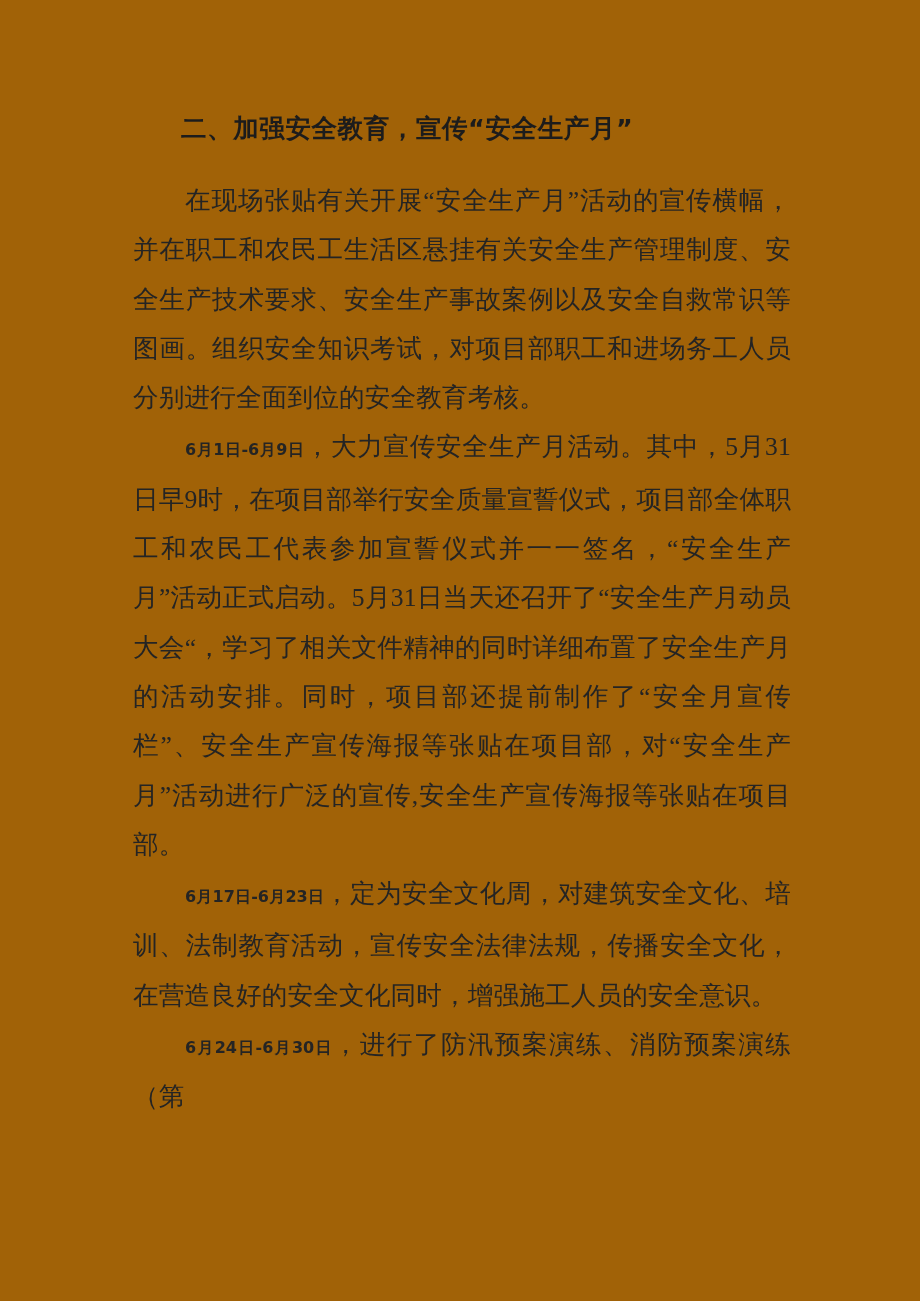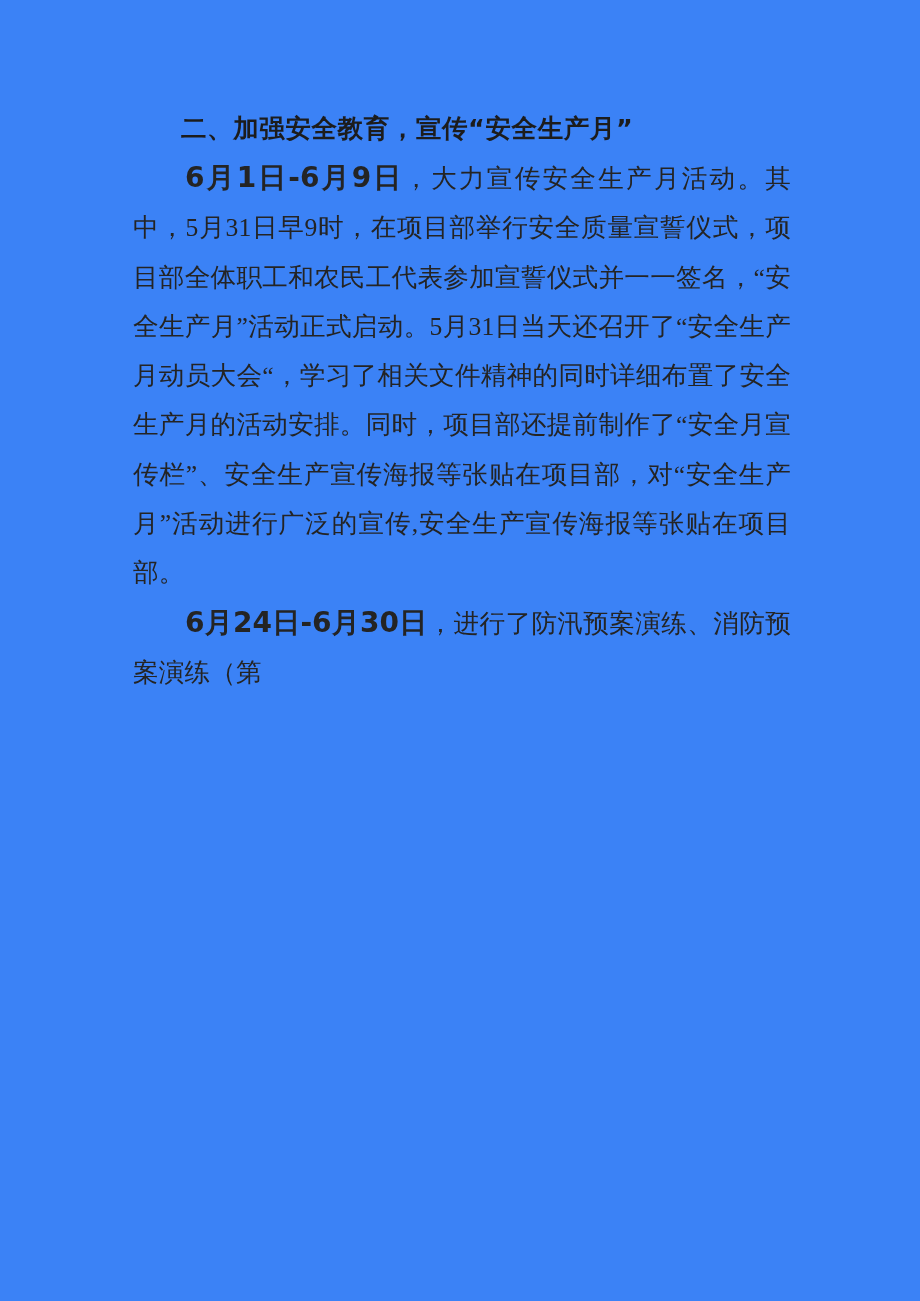--- a/index.html
+++ b/index.html
@@ -11,21 +11,21 @@
     width: 920px;
     height: 1301px;
     overflow: hidden;
     font-family: "Liberation Serif", "DejaVu Serif", serif;
   }
 
   .page {
     position: relative;
     width: 920px;
     height: 1301px;
-    background: #3b82f6;
+    background: #a16207;
     box-sizing: border-box;
     padding: 0;
   }
 
   .content {
     position: absolute;
     left: 133px;
     top: 0;
     width: 658px;
   }
@@ -69,41 +69,43 @@
   }
 
   .para.first-para {
     margin-top: 23px;
   }
 
   
   .date-lead {
     font-family: "DejaVu Sans", "Liberation Sans", sans-serif;
     font-weight: bold;
-    font-size: 28px;
+    font-size: 16px;
     letter-spacing: 0px;
   }
 
   
   .para, .doc-heading {
     text-rendering: optimizeLegibility;
   }
 </style>
 </head>
 <body>
 
 <div class="page">
   <div class="content">
 
     <h1 class="doc-heading">二、加强安全教育，宣传“安全生产月”</h1>
 
     <div class="body-block">
 
+      <p class="para first-para"><span class="para-text">在现场张贴有关开展“安全生产月”活动的宣传横幅，并在职工和农民工生活区悬挂有关安全生产管理制度、安全生产技术要求、安全生产事故案例以及安全自救常识等图画。组织安全知识考试，对项目部职工和进场务工人员分别进行全面到位的安全教育考核。</span></p>
 
       <p class="para"><span class="date-lead">6月1日-6月9日</span><span class="para-text">，大力宣传安全生产月活动。其中，5月31日早9时，在项目部举行安全质量宣誓仪式，项目部全体职工和农民工代表参加宣誓仪式并一一签名，“安全生产月”活动正式启动。5月31日当天还召开了“安全生产月动员大会“，学习了相关文件精神的同时详细布置了安全生产月的活动安排。同时，项目部还提前制作了“安全月宣传栏”、安全生产宣传海报等张贴在项目部，对“安全生产月”活动进行广泛的宣传,安全生产宣传海报等张贴在项目部。</span></p>
 
 
+      <p class="para"><span class="date-lead">6月17日-6月23日</span><span class="para-text">，定为安全文化周，对建筑安全文化、培训、法制教育活动，宣传安全法律法规，传播安全文化，在营造良好的安全文化同时，增强施工人员的安全意识。</span></p>
 
       <p class="para"><span class="date-lead">6月24日-6月30日</span><span class="para-text">，进行了防汛预案演练、消防预案演练（第</span></p>
 
     </div>
   </div>
 </div>
 
 </body></html>

